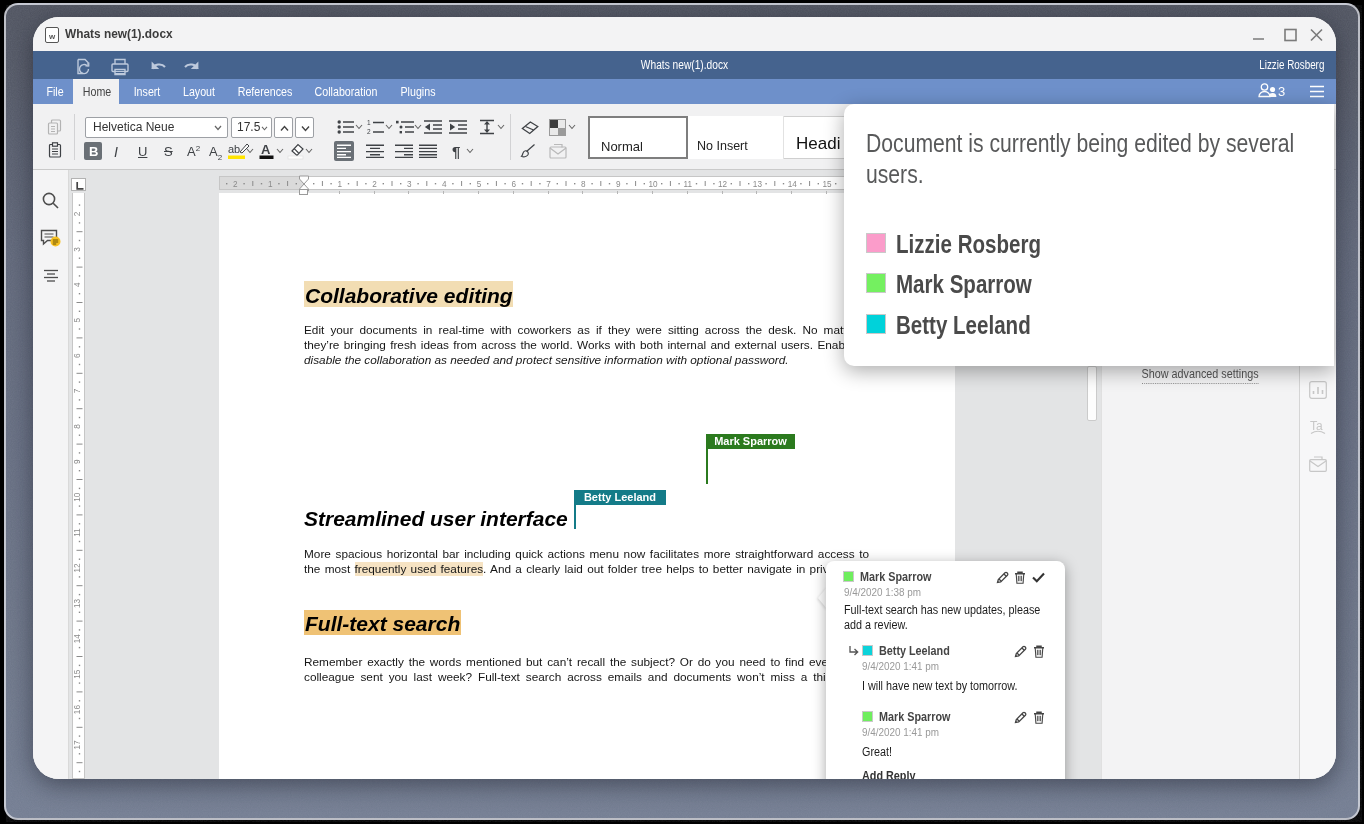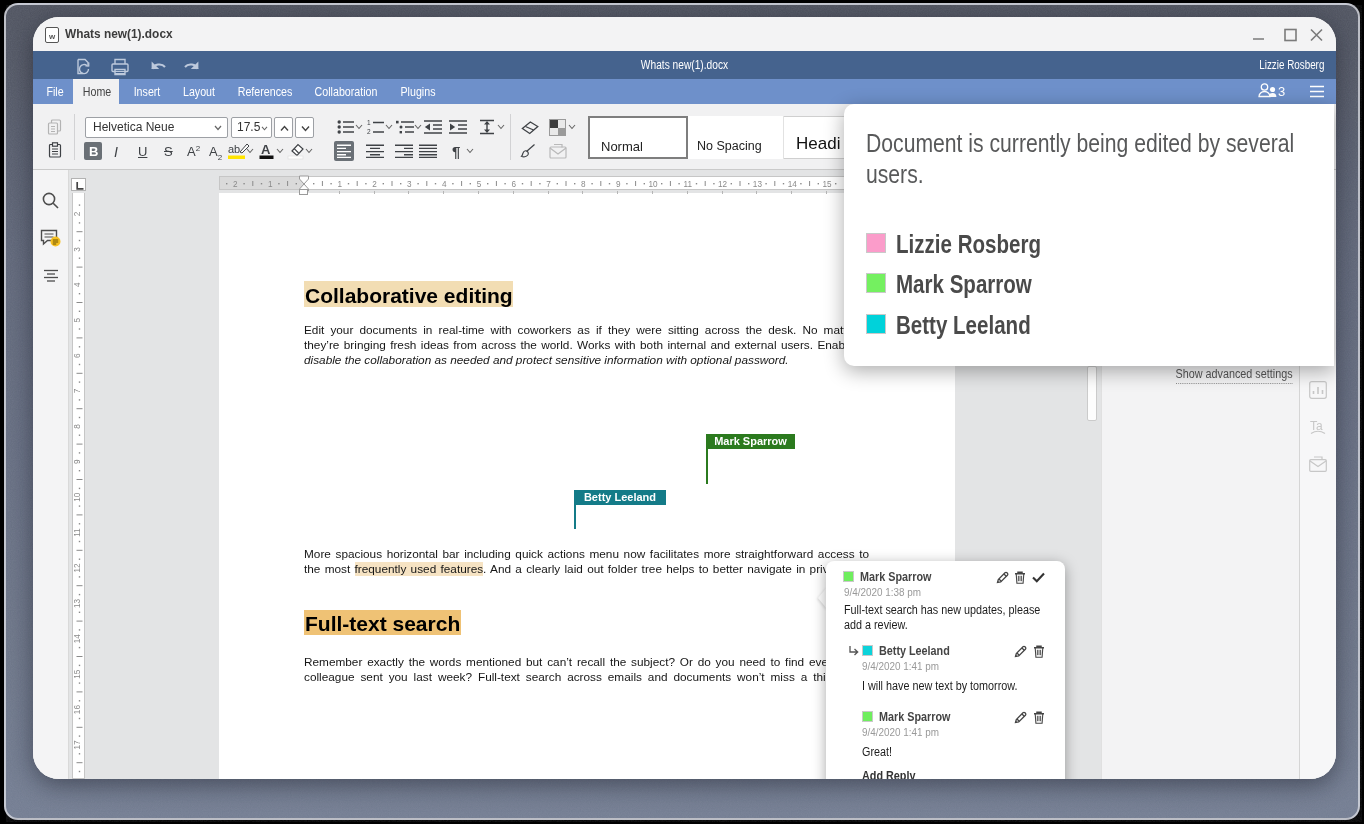--- a/index.html
+++ b/index.html
@@ -50,21 +50,21 @@
   
   .hruler { position:absolute; left:186px; top:159px; width:626px; height:14px; background:#fff;
     border:1px solid #c6c6c6; }
   .hruler .marg { position:absolute; left:0; top:0; width:85px; height:12px; background:#dadada; border-right:1px solid #c6c6c6;}
   .vruler { position:absolute; left:39px; top:176px; width:13px; height:586px; background:#fff;
     border:1px solid #c6c6c6; border-top:none; }
   .lbox { position:absolute; left:38px; top:161px; width:15px; height:13px; background:#fff; border:1px solid #b2b2b2; }
   
   .doc { position:absolute; left:271px; width:565px; color:#161616; }
   .h1 { font-size:30px; font-weight:bold; letter-spacing:0; line-height:34px; color:#000; }
-  .h2 { font-size:21px; line-height:25px; font-weight:bold; color:#000; }
+  .h2 { font-size:21px; line-height:25px; font-weight:bold; color:#000;font-style:italic; }
   .body-line { font-size:11.8px; line-height:15px; white-space:nowrap;font-style:italic; }
   .jline { font-size:11.8px; line-height:15px; text-align:justify; text-align-last:justify; }
   .hl-mid { background:#f6e3c3; }
   .flag { position:absolute; color:#fff; font-size:11px; font-weight:bold; text-align:center; }
   
   .userpop { position:absolute; left:811px; top:87px; width:490px; height:262px; background:#fff;
     border-radius:10px 0 0 10px; box-shadow:0 5px 20px rgba(0,0,0,.33); }
   .userpop .msg { position:absolute; left:22px; top:24px; width:560px; font-size:25.5px; line-height:31px; color:#58595a;
     transform:scaleX(.83); transform-origin:left top; }
   .usq { position:absolute; left:22px; width:20px; height:20px; border:1px solid #c9c9c9; }
@@ -72,21 +72,21 @@
     transform:scaleX(.79); transform-origin:left top; }
   .compop { position:absolute; left:793px; top:544px; width:239px; height:240px; background:#fff;
     border-radius:8px; box-shadow:0 3px 14px rgba(0,0,0,.35); }
   .comtail { position:absolute; left:785px; top:570px; width:0; height:0;
     border-top:11px solid transparent; border-bottom:11px solid transparent; border-right:9px solid #fff;
     filter:drop-shadow(-1px 1px 1px rgba(0,0,0,.12)); }
   .csq { position:absolute; width:11px; height:11px; border:1px solid #c9c9c9; }
   .cname { position:absolute; font-size:12px; font-weight:bold; color:#444; transform:scaleX(.9); transform-origin:left top; }
   .cdate { position:absolute; font-size:11px; color:#999; transform:scaleX(.9); transform-origin:left top; }
   .ctext { position:absolute; font-size:12px; color:#1d1d1d; line-height:15px; transform:scaleX(.9); transform-origin:left top; }
-  .sas { position:absolute; left:1068px; top:350px; width:198px; text-align:right;
+  .sas { position:absolute; left:1068px; top:350px; width:198px; text-align:center;
     font-size:12px; color:#555; }
   .sas span { border-bottom:1px dotted #8b8b8b; padding-bottom:2px; display:inline-block; transform:scaleX(.9); }
 </style>
 </head>
 <body>
 <div class="denim">
     <svg class="noise" width="1356" height="817">
 <filter id="n">
         <feTurbulence type="fractalNoise" baseFrequency="0.9" numOctaves="2" stitchTiles="stitch"></feTurbulence>
 <feColorMatrix type="matrix" values="0 0 0 0 0.45  0 0 0 0 0.47  0 0 0 0 0.55  0 0 0 0.5 0"></feColorMatrix>
@@ -363,21 +363,21 @@
       <g fill="none" stroke="#b9b9b9" stroke-width="1.2">
         <rect x="1" y="4" width="16" height="11" rx="1"></rect>
         <path d="M1 5 L9 11 L17 5"></path>
         <path d="M5 1.5 h8 v3"></path>
       </g>
     </svg>
 <div class="gallery"></div>
 <div class="abs" style="left:555px;top:99px;width:100px;height:43px;background:#fff;border:2px solid #7e7e7e;"></div>
 <div class="abs" style="left:568px;top:122px;font-size:13px;color:#222;">Normal</div>
 <div class="abs" style="left:655px;top:99px;width:96px;height:43px;background:#fff;border-right:1px solid #e2e2e2;"></div>
-<div class="abs" style="left:664px;top:122px;font-size:12.5px;color:#222;">No Spacing</div>
+<div class="abs" style="left:664px;top:122px;font-size:12.5px;color:#222;">No Insert</div>
 <div class="abs" style="left:763px;top:117px;font-size:17px;color:#111;">Headi</div>
 
   <div class="work"></div>
   <div class="page"></div>
   <div class="lsidebar"></div>
   <svg class="abs" style="left:8px;top:174px;" width="20" height="20" viewBox="0 0 20 20">
       <g fill="none" stroke="#4d4d4d" stroke-width="1.6">
         <circle cx="8" cy="8" r="5.6"></circle>
         <line x1="12.2" y1="12.2" x2="17" y2="17"></line>
       </g>
@@ -598,20 +598,21 @@
 <div class="doc h2" style="top:266px;left:272px;">Collaborative editing</div>
 <div class="doc" style="top:306px;">
       <div class="jline">Edit your documents in real-time with coworkers as if they were sitting across the desk. No matter if</div>
       <div class="jline">they’re bringing fresh ideas from across the world. Works with both internal and external users. Enable or</div>
       <div class="body-line">disable the collaboration as needed and protect sensitive information with optional password.</div>
     </div>
 <div class="flag" style="left:673px;top:417px;width:89px;height:15px;line-height:15px;background:#2b7a1e;">Mark Sparrow</div>
 <div class="abs" style="left:673px;top:432px;width:2px;height:35px;background:#2b7a1e;"></div>
 <div class="flag" style="left:541px;top:473px;width:92px;height:15px;line-height:15px;background:#147b88;">Betty Leeland</div>
 <div class="abs" style="left:541px;top:488px;width:2px;height:24px;background:#147b88;"></div>
+<div class="doc h2" style="top:489px;left:271px;">Streamlined user interface</div>
 <div class="doc" style="top:530px;">
       <div class="jline">More spacious horizontal bar including quick actions menu now facilitates more straightforward access to</div>
       <div class="jline">the most <span class="hl-mid">frequently used features</span>. And a clearly laid out folder tree helps to better navigate in private and</div>
     </div>
 <div class="abs" style="left:271px;top:593px;width:157px;height:25px;background:#efc275;"></div>
 <div class="doc h2" style="top:594px;left:272px;">Full-text search</div>
 <div class="doc" style="top:638px;">
       <div class="jline">Remember exactly the words mentioned but can’t recall the subject? Or do you need to find every file a</div>
       <div class="jline">colleague sent you last week? Full-text search across emails and documents won’t miss a thing. It is</div>
     </div>

